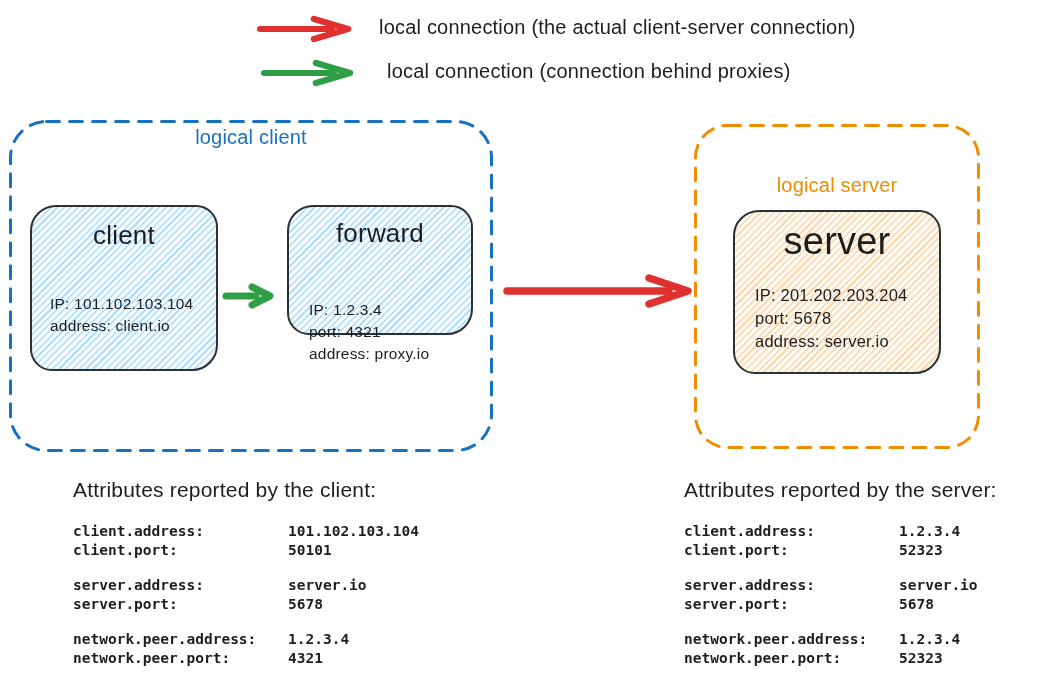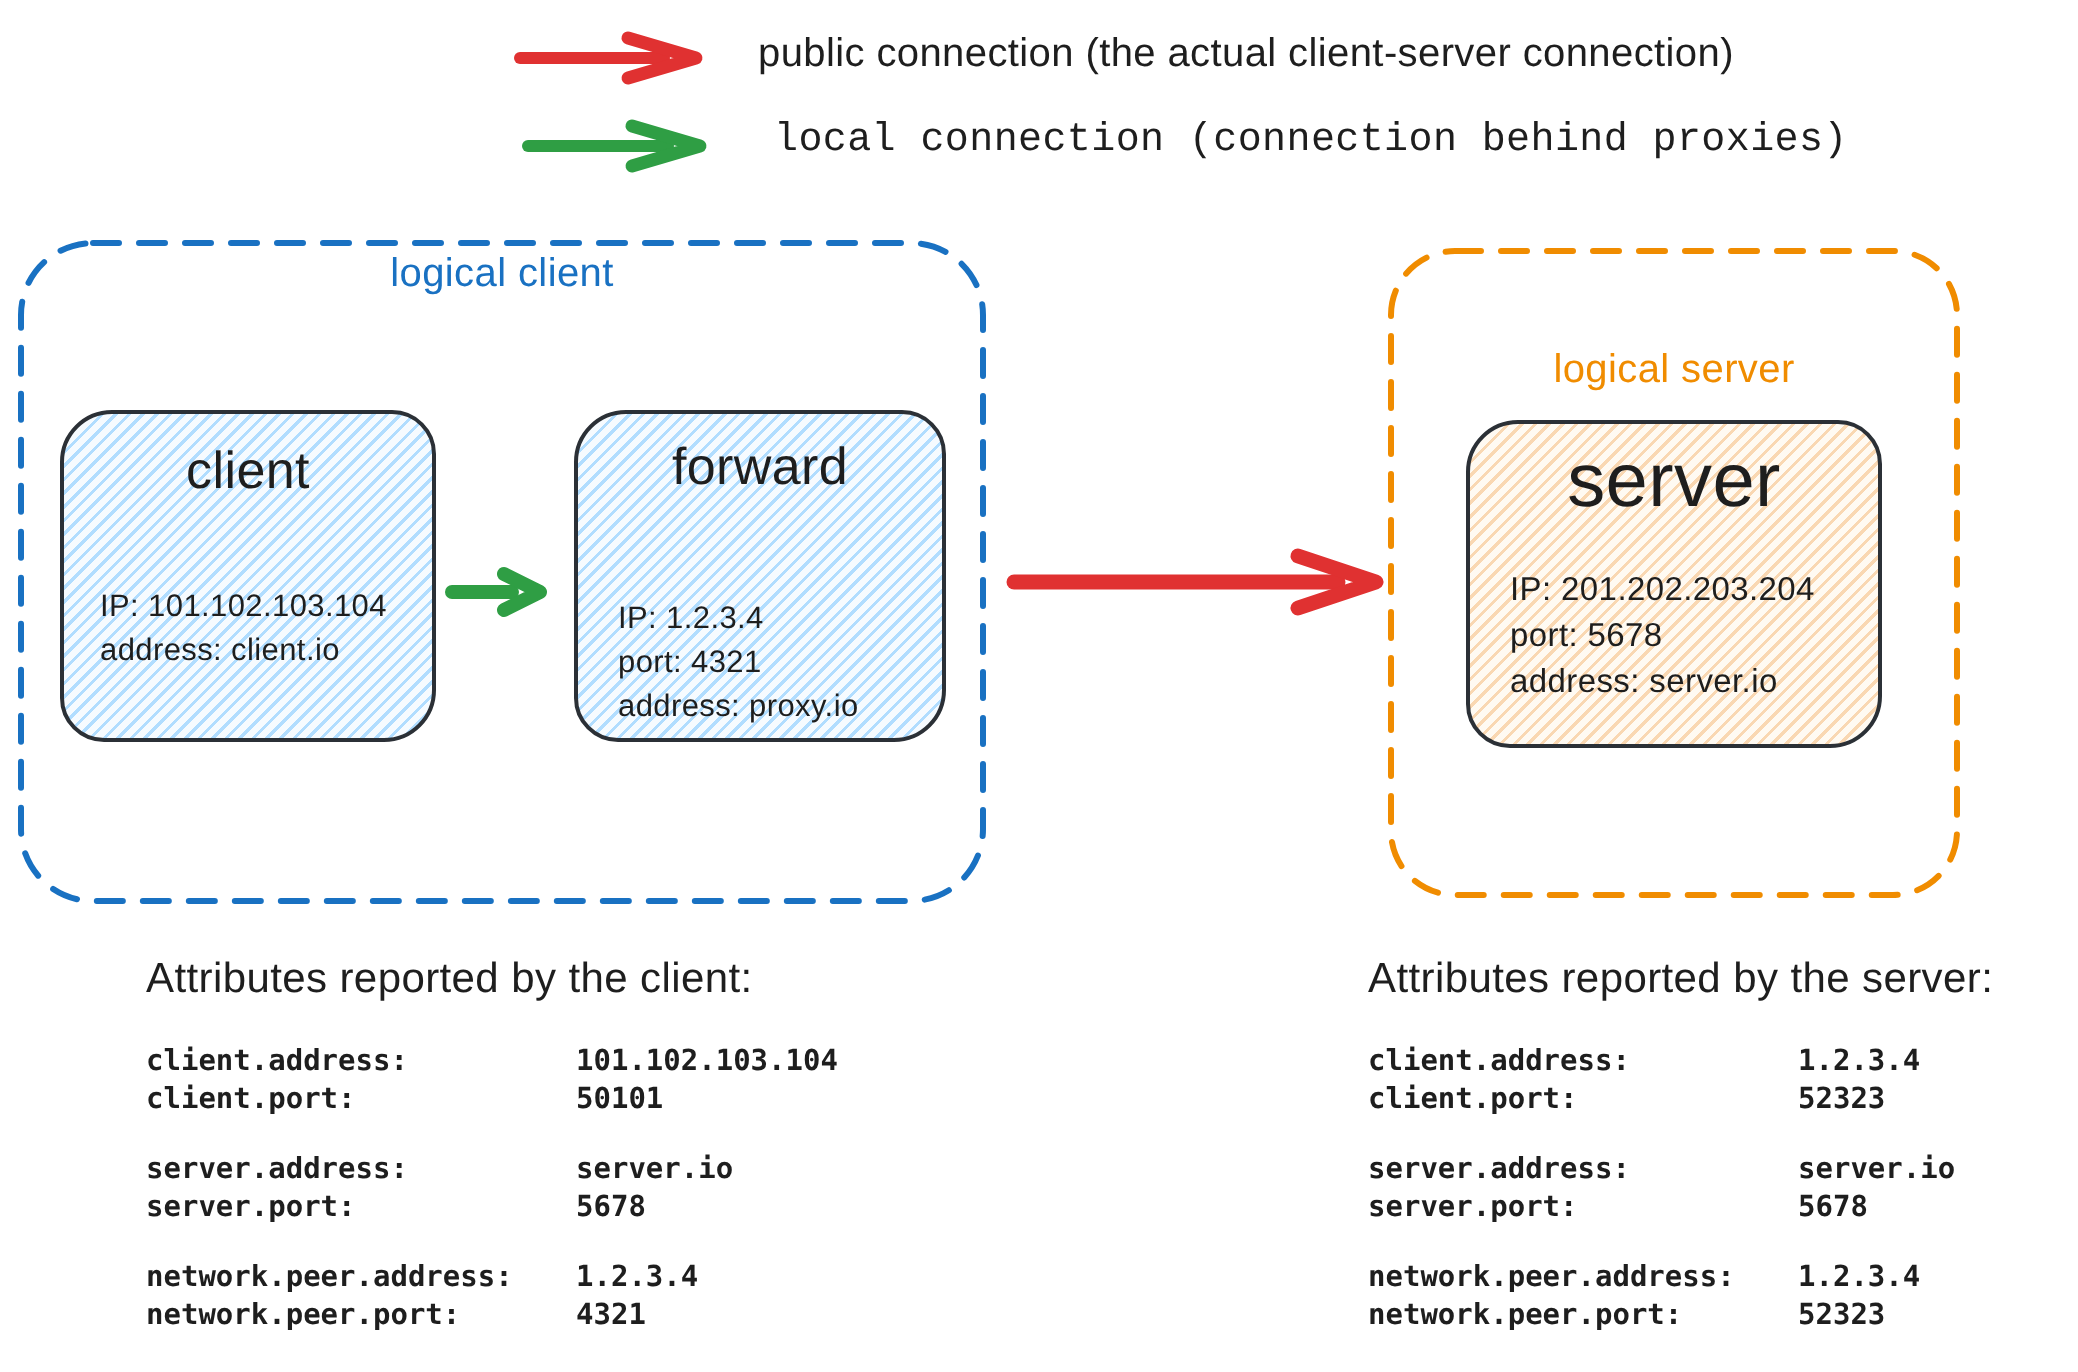--- a/index.html
+++ b/index.html
@@ -87,27 +87,27 @@
 </style>
 </head>
 <body>
 
 <div class="canvas">
 
   <svg class="abs" style="left:254px; top:14px;" width="104" height="30" viewBox="0 0 104 30">
     <path d="M6 15 L78 15" stroke="#e03131" stroke-width="6" stroke-linecap="round" fill="none"></path>
     <path d="M60 5 L94 15 L60 25" stroke="#e03131" stroke-width="6.5" stroke-linecap="round" stroke-linejoin="round" fill="none"></path>
   </svg>
-  <div class="abs hw legend-text" style="left:379px; top:14px;">public connection (the actual client-server connection)</div>
+  <div class="abs hw legend-text" style="left:379px; top:14px;">local connection (the actual client-server connection)</div>
 
   <svg class="abs" style="left:258px; top:58px;" width="102" height="30" viewBox="0 0 102 30">
     <path d="M6 15 L76 15" stroke="#2f9e44" stroke-width="6" stroke-linecap="round" fill="none"></path>
     <path d="M58 5 L92 15 L58 25" stroke="#2f9e44" stroke-width="6.5" stroke-linecap="round" stroke-linejoin="round" fill="none"></path>
   </svg>
-  <div class="abs hw legend-text" style="left:387px; top:58px;font-family:Liberation Mono, monospace;">local connection (connection behind proxies)</div>
+  <div class="abs hw legend-text" style="left:387px; top:58px;">local connection (connection behind proxies)</div>
 
   <div class="abs" style="left:8px; top:119px; width:486px; height:334px;">
     <svg width="486" height="334" viewBox="0 0 486 334">
       <rect x="2.5" y="2.5" width="481" height="329" rx="36" ry="36" fill="none" stroke="#1971c2" stroke-width="3" stroke-dasharray="13 10" stroke-linecap="round"></rect>
     </svg>
     <div class="group-label blue hw">logical client</div>
   </div>
 
   <div class="node client-fill" style="left:30px; top:205px; width:188px; height:166px;">
     <div class="node-title hw" style="top:12px;">client</div>
@@ -115,21 +115,21 @@
       <div>IP: 101.102.103.104</div>
       <div>address: client.io</div>
     </div>
   </div>
 
   <svg class="abs" style="left:220px; top:282px;" width="58" height="28" viewBox="0 0 58 28">
     <path d="M6 14 L36 14" stroke="#2f9e44" stroke-width="7" stroke-linecap="round" fill="none"></path>
     <path d="M32 5 L50 14 L32 23" stroke="#2f9e44" stroke-width="7" stroke-linecap="round" stroke-linejoin="round" fill="none"></path>
   </svg>
 
-  <div class="node client-fill" style="left:287px; top:205px; width:186px; height:166px;">
+  <div class="node client-fill" style="left:287px; top:205px; width:186px; height:130px;">
     <div class="node-title hw" style="top:10px;">
       <div>forward</div>
     </div>
     <div class="node-lines hw" style="left:20px; top:92px;">
       <div>IP: 1.2.3.4</div>
       <div>port: 4321</div>
       <div>address: proxy.io</div>
     </div>
   </div>
 

